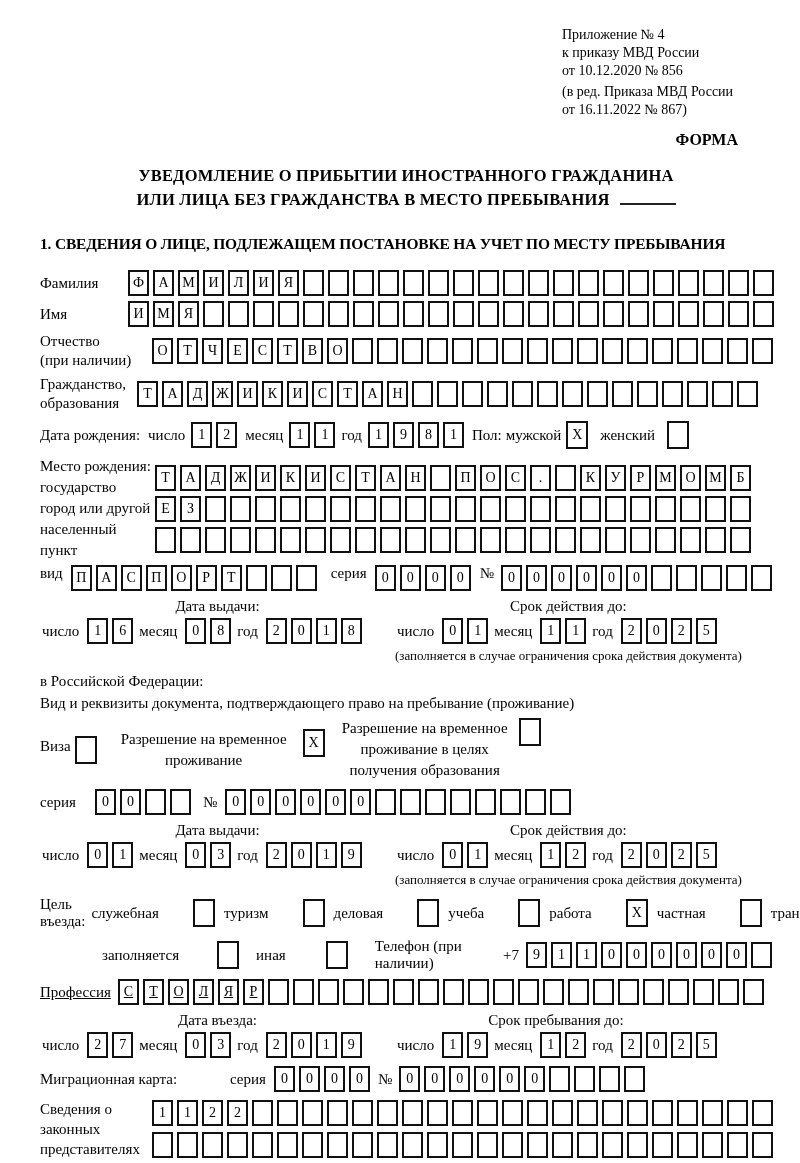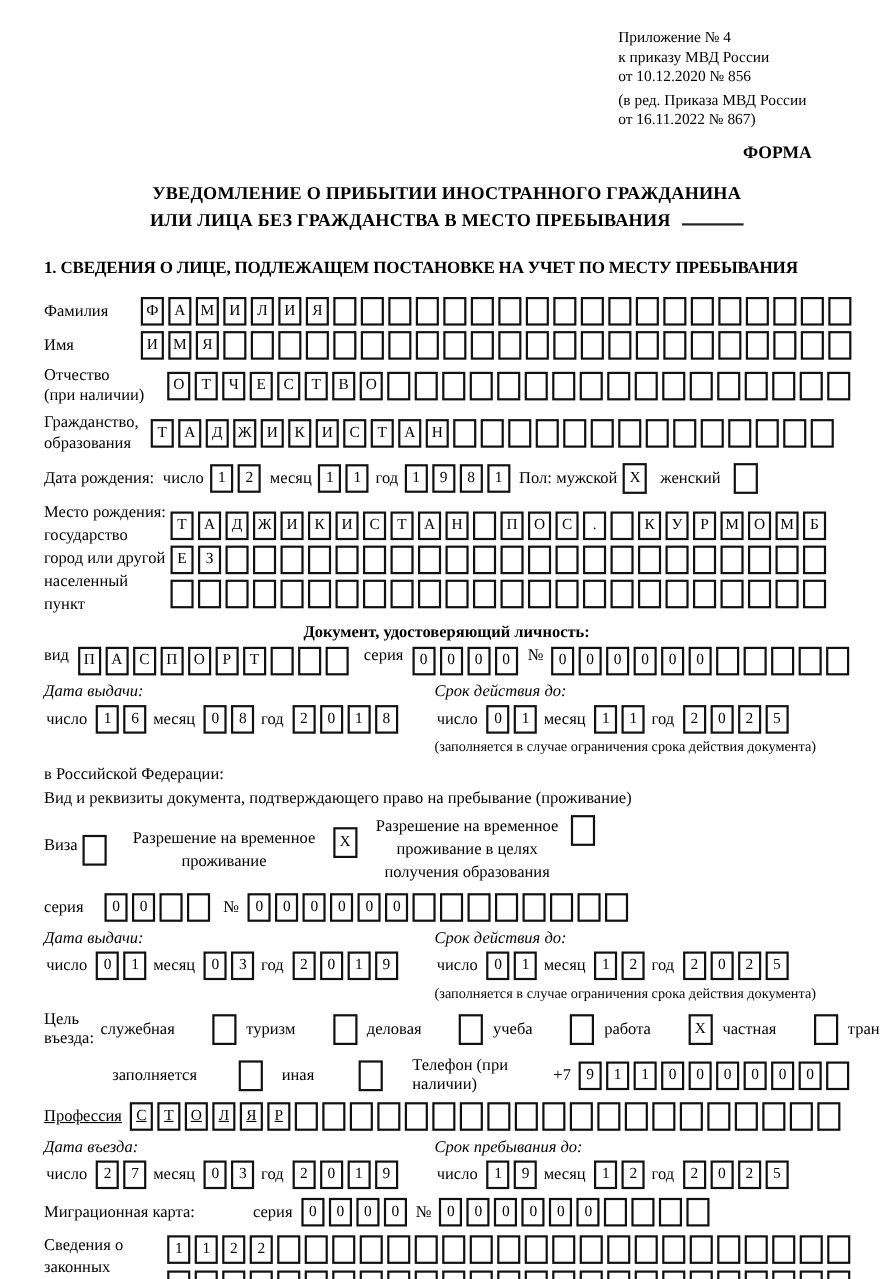--- a/index.html
+++ b/index.html
@@ -25,21 +25,21 @@
         align-items:center;justify-content:center;font-size:14px;line-height:1;background:#fff;}
   .cb{width:18px;height:24px;border:2px solid #111;display:inline-flex;flex:none;
       align-items:center;justify-content:center;font-size:14px;}
   .w88{width:88px;} .w112{width:112px;} .w97{width:97px;} .w115{width:115px;} .w78{width:78px;}
   .mr6{margin-right:6px;} .ml8{margin-left:8px;}
   .stack{display:flex;flex-direction:column;gap:5px;}
 
   
   .dates-row{display:flex;margin-top:6px;}
   .dgroup{display:flex;flex-direction:column;}
-  .dgroup .cap{text-align:left;line-height:19px;font-style:italic;}
+  .dgroup .cap{text-align:center;line-height:19px;}
   .dline{display:flex;align-items:center;gap:4px;margin-top:2px;}
   .dline .dl{margin:0 4px 0 2px;}
   .small-note{font-size:13px;line-height:17px;margin-top:3px;text-align:center;}
 
   .center-bold{text-align:center;font-weight:bold;margin-top:6px;}
   .para{line-height:22px;margin-top:6px;}
 
   .opt-row{display:flex;align-items:center;margin-top:4px;}
   .opt{display:flex;align-items:flex-start;}
   .opt .olbl{line-height:21px;}
@@ -311,21 +311,20 @@
           <span class="cell"></span>
           <span class="cell"></span>
           <span class="cell"></span>
           <span class="cell"></span>
           <span class="cell"></span>
           <span class="cell"></span>
         </div>
     </div>
   </div>
 
-  <div class="center-bold">Документ, удостоверяющий личность:</div>
 
   <div class="row" style="align-items:flex-start;margin-top:4px;">
     <span style="width:72px;">вид</span>
     <span class="cells">
         <span class="cell">П</span>
         <span class="cell">А</span>
         <span class="cell">С</span>
         <span class="cell">П</span>
         <span class="cell">О</span>
         <span class="cell">Р</span>

